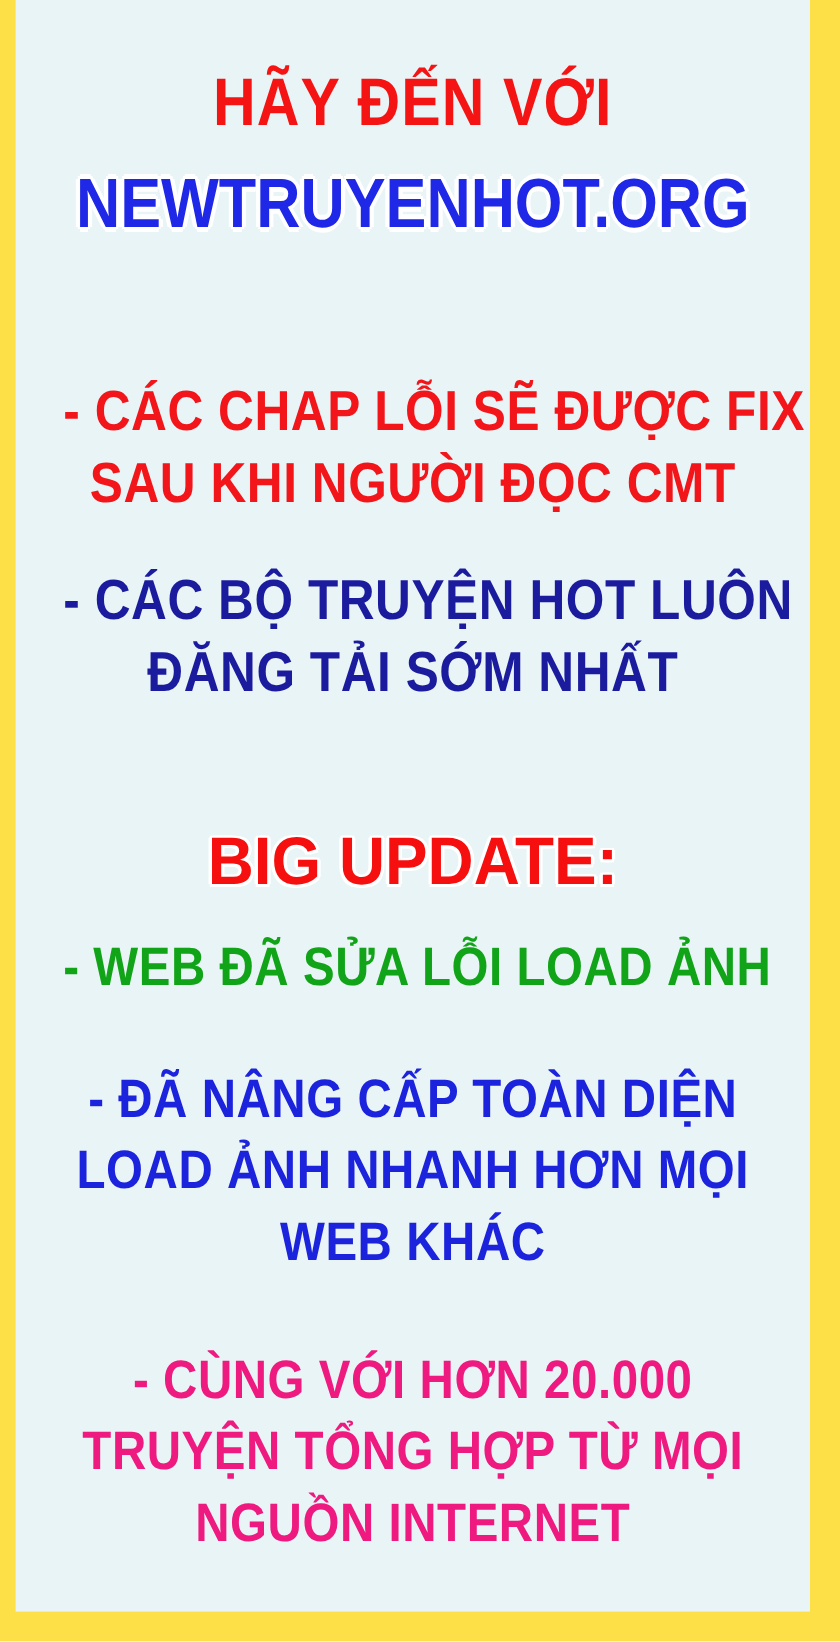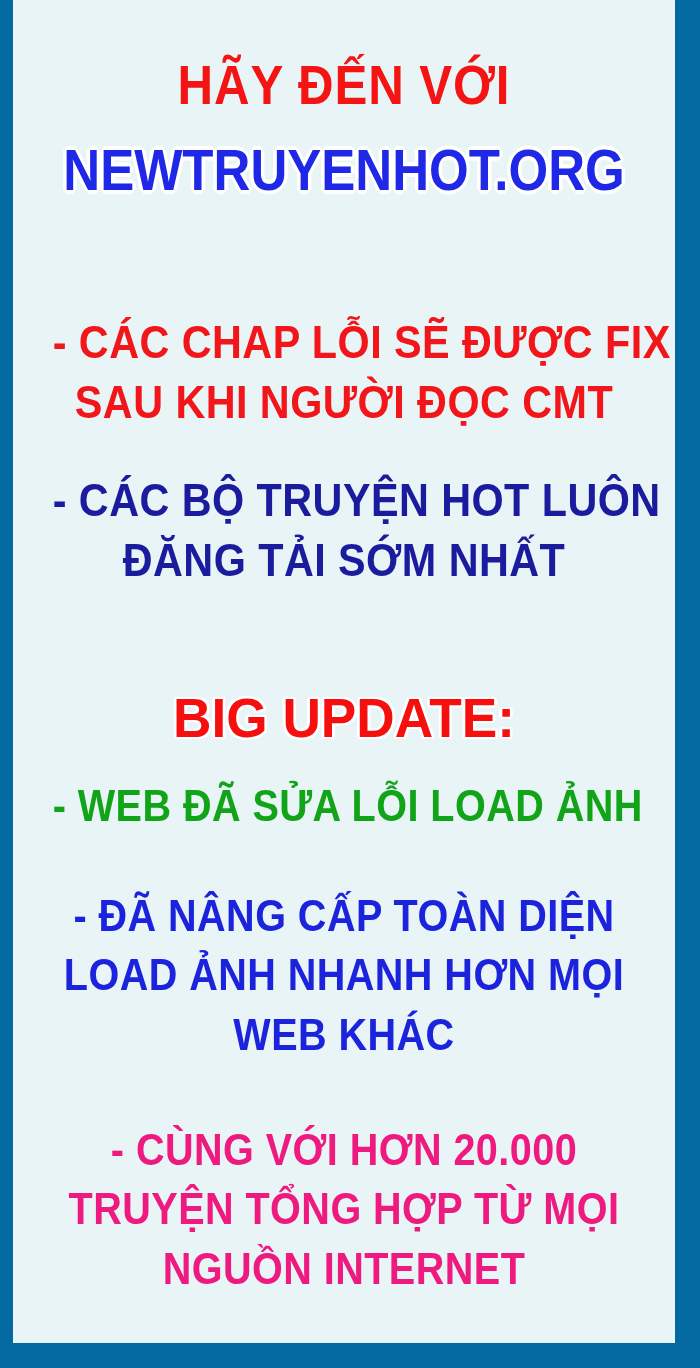--- a/index.html
+++ b/index.html
@@ -6,21 +6,21 @@
     margin: 0;
     padding: 0;
     background: #ffffff;
   }
 
   #poster {
     position: relative;
     width: 700px;
     height: 1368px;
     overflow: hidden;
-    background: #0369a1;          
+    background: #fde047;          
     font-family: "Liberation Sans", "DejaVu Sans", sans-serif;
   }
 
   
   #panel {
     position: absolute;
     left: 13px;
     top: 0px;
     width: 662px;
     height: 1343px;

